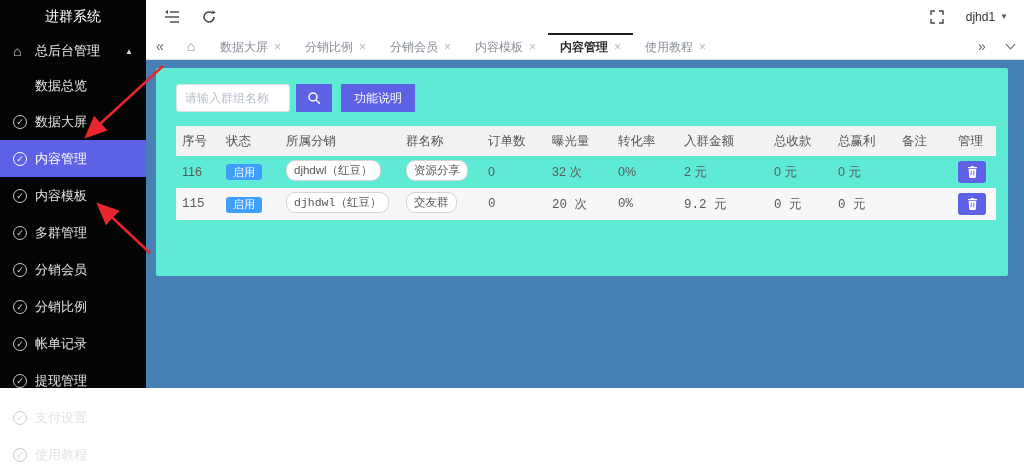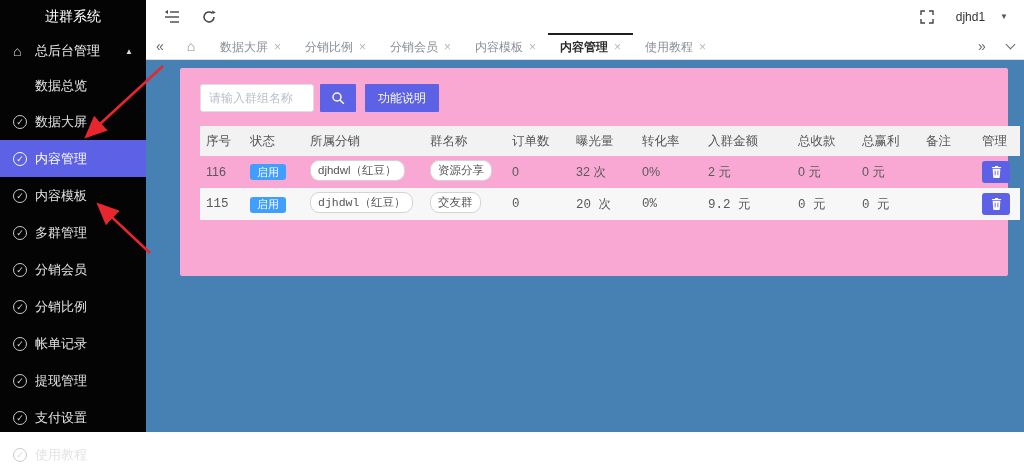--- a/index.html
+++ b/index.html
@@ -2,54 +2,54 @@
 <html><head>
 <meta charset="utf-8">
 <style>
   * { box-sizing: border-box; }
   html,body { margin:0; padding:0; }
   body {
     width:1024px; height:472px; overflow:hidden;
     font-family:"Liberation Sans","DejaVu Sans",sans-serif;
     position:relative; background:#fff;
   }
-  .app { display:flex; width:1024px; height:432px; }
+  .app { display:flex; width:1024px; height:388px; }
 
   
   .sidebar { width:146px; flex-shrink:0; background:#040404; color:#e3e3e3; }
   .side-title { height:33px; line-height:33px; text-align:center; color:#fff; font-size:14px; }
   .side-parent { display:flex; align-items:center; height:36px; padding:0 13px; font-size:13px; color:#f2f2f2; cursor:pointer; }
   .home-ic { width:14px; margin-right:8px; font-size:14px; color:#ddd; line-height:1; }
   .caret-up { margin-left:auto; font-size:8px; color:#ddd; }
   .side-sub { height:34px; display:flex; align-items:center; padding-left:35px; font-size:13px; color:#e8e8e8; cursor:pointer; }
   .side-item { height:37px; display:flex; align-items:center; padding-left:13px; font-size:13px; cursor:pointer; color:#e3e3e3; }
   .side-item.active { background:#5d61e6; color:#fff; }
   .cicon { width:14px; height:14px; border:1px solid #c9c9c9; border-radius:50%; font-size:9px; line-height:12px; text-align:center; color:#d9d9d9; margin-right:8px; flex-shrink:0; }
   .side-item.active .cicon { border-color:#fff; color:#fff; }
 
   
   .main { flex:1; display:flex; flex-direction:column; min-width:0; }
   .topbar { height:33px; background:#fff; display:flex; align-items:center; padding:0 16px 0 18px; gap:22px; }
   .hicon { display:inline-flex; align-items:center; justify-content:center; cursor:pointer; color:#444; }
   .spacer { flex:1; }
-  .user { display:flex; align-items:center; gap:15px; font-size:12px; color:#333; cursor:pointer; }
+  .user { display:flex; align-items:center; gap:5px; font-size:12px; color:#333; cursor:pointer; }
   .caret-down { font-size:8px; color:#555; }
 
   .tabbar { height:27px; background:#fff; border-bottom:1px solid #d8dce5; display:flex; align-items:stretch; }
   .tbtn { display:flex; align-items:center; justify-content:center; width:28px; font-size:14px; color:#666; cursor:pointer; flex-shrink:0; }
   .tbtn.home { width:34px; color:#888; }
   .tab-list { flex:1; display:flex; align-items:stretch; overflow:hidden; }
   .tab { display:flex; align-items:center; gap:6px; padding:0 12px; font-size:12px; color:#8a8f99; cursor:pointer; white-space:nowrap; border-top:2px solid transparent; }
   .tab.active { color:#2b2b2b; font-weight:bold; border-top:2px solid #1f1f1f; }
   .tab-close { color:#b8b8b8; font-size:12px; font-weight:normal; }
   .chev { border-right:1.5px solid #666; border-bottom:1.5px solid #666; width:7px; height:7px; transform:rotate(45deg); display:inline-block; margin-top:-4px; }
 
   
   .content { flex:1; background:#4780b2; padding:8px 16px 0 10px; }
-  .card { background:#f9a8d4; border-radius:2px; padding:16px 16px 18px 20px; min-height:208px;margin-left:24px; }
+  .card { background:#5eead4; border-radius:2px; padding:16px 16px 18px 20px; min-height:208px; }
   .toolbar { display:flex; align-items:center; }
   .search-input { width:114px; height:28px; border:1px solid #dcdfe6; border-radius:3px; padding:0 8px; font-size:12px; color:#333; outline:none; font-family:inherit; }
   .search-input::placeholder { color:#b9bfc9; }
   .btn { height:28px; background:#5d61e6; color:#fff; border:none; border-radius:1px; cursor:pointer; display:inline-flex; align-items:center; justify-content:center; font-family:inherit; }
   .search-btn { width:36px; margin-left:6px; }
   .help-btn { margin-left:9px; padding:0 13px; font-size:12px; }
 
   table { width:100%; border-collapse:collapse; table-layout:fixed; margin-top:14px; font-size:12.5px; color:#555; }
   thead th { background:#f2f2f2; height:30px; font-weight:normal; color:#555; text-align:left; padding:0 6px; overflow:hidden; white-space:nowrap; }
   tbody td { height:32px; padding:0 6px; overflow:hidden; white-space:nowrap; color:#5a5a5a; }

